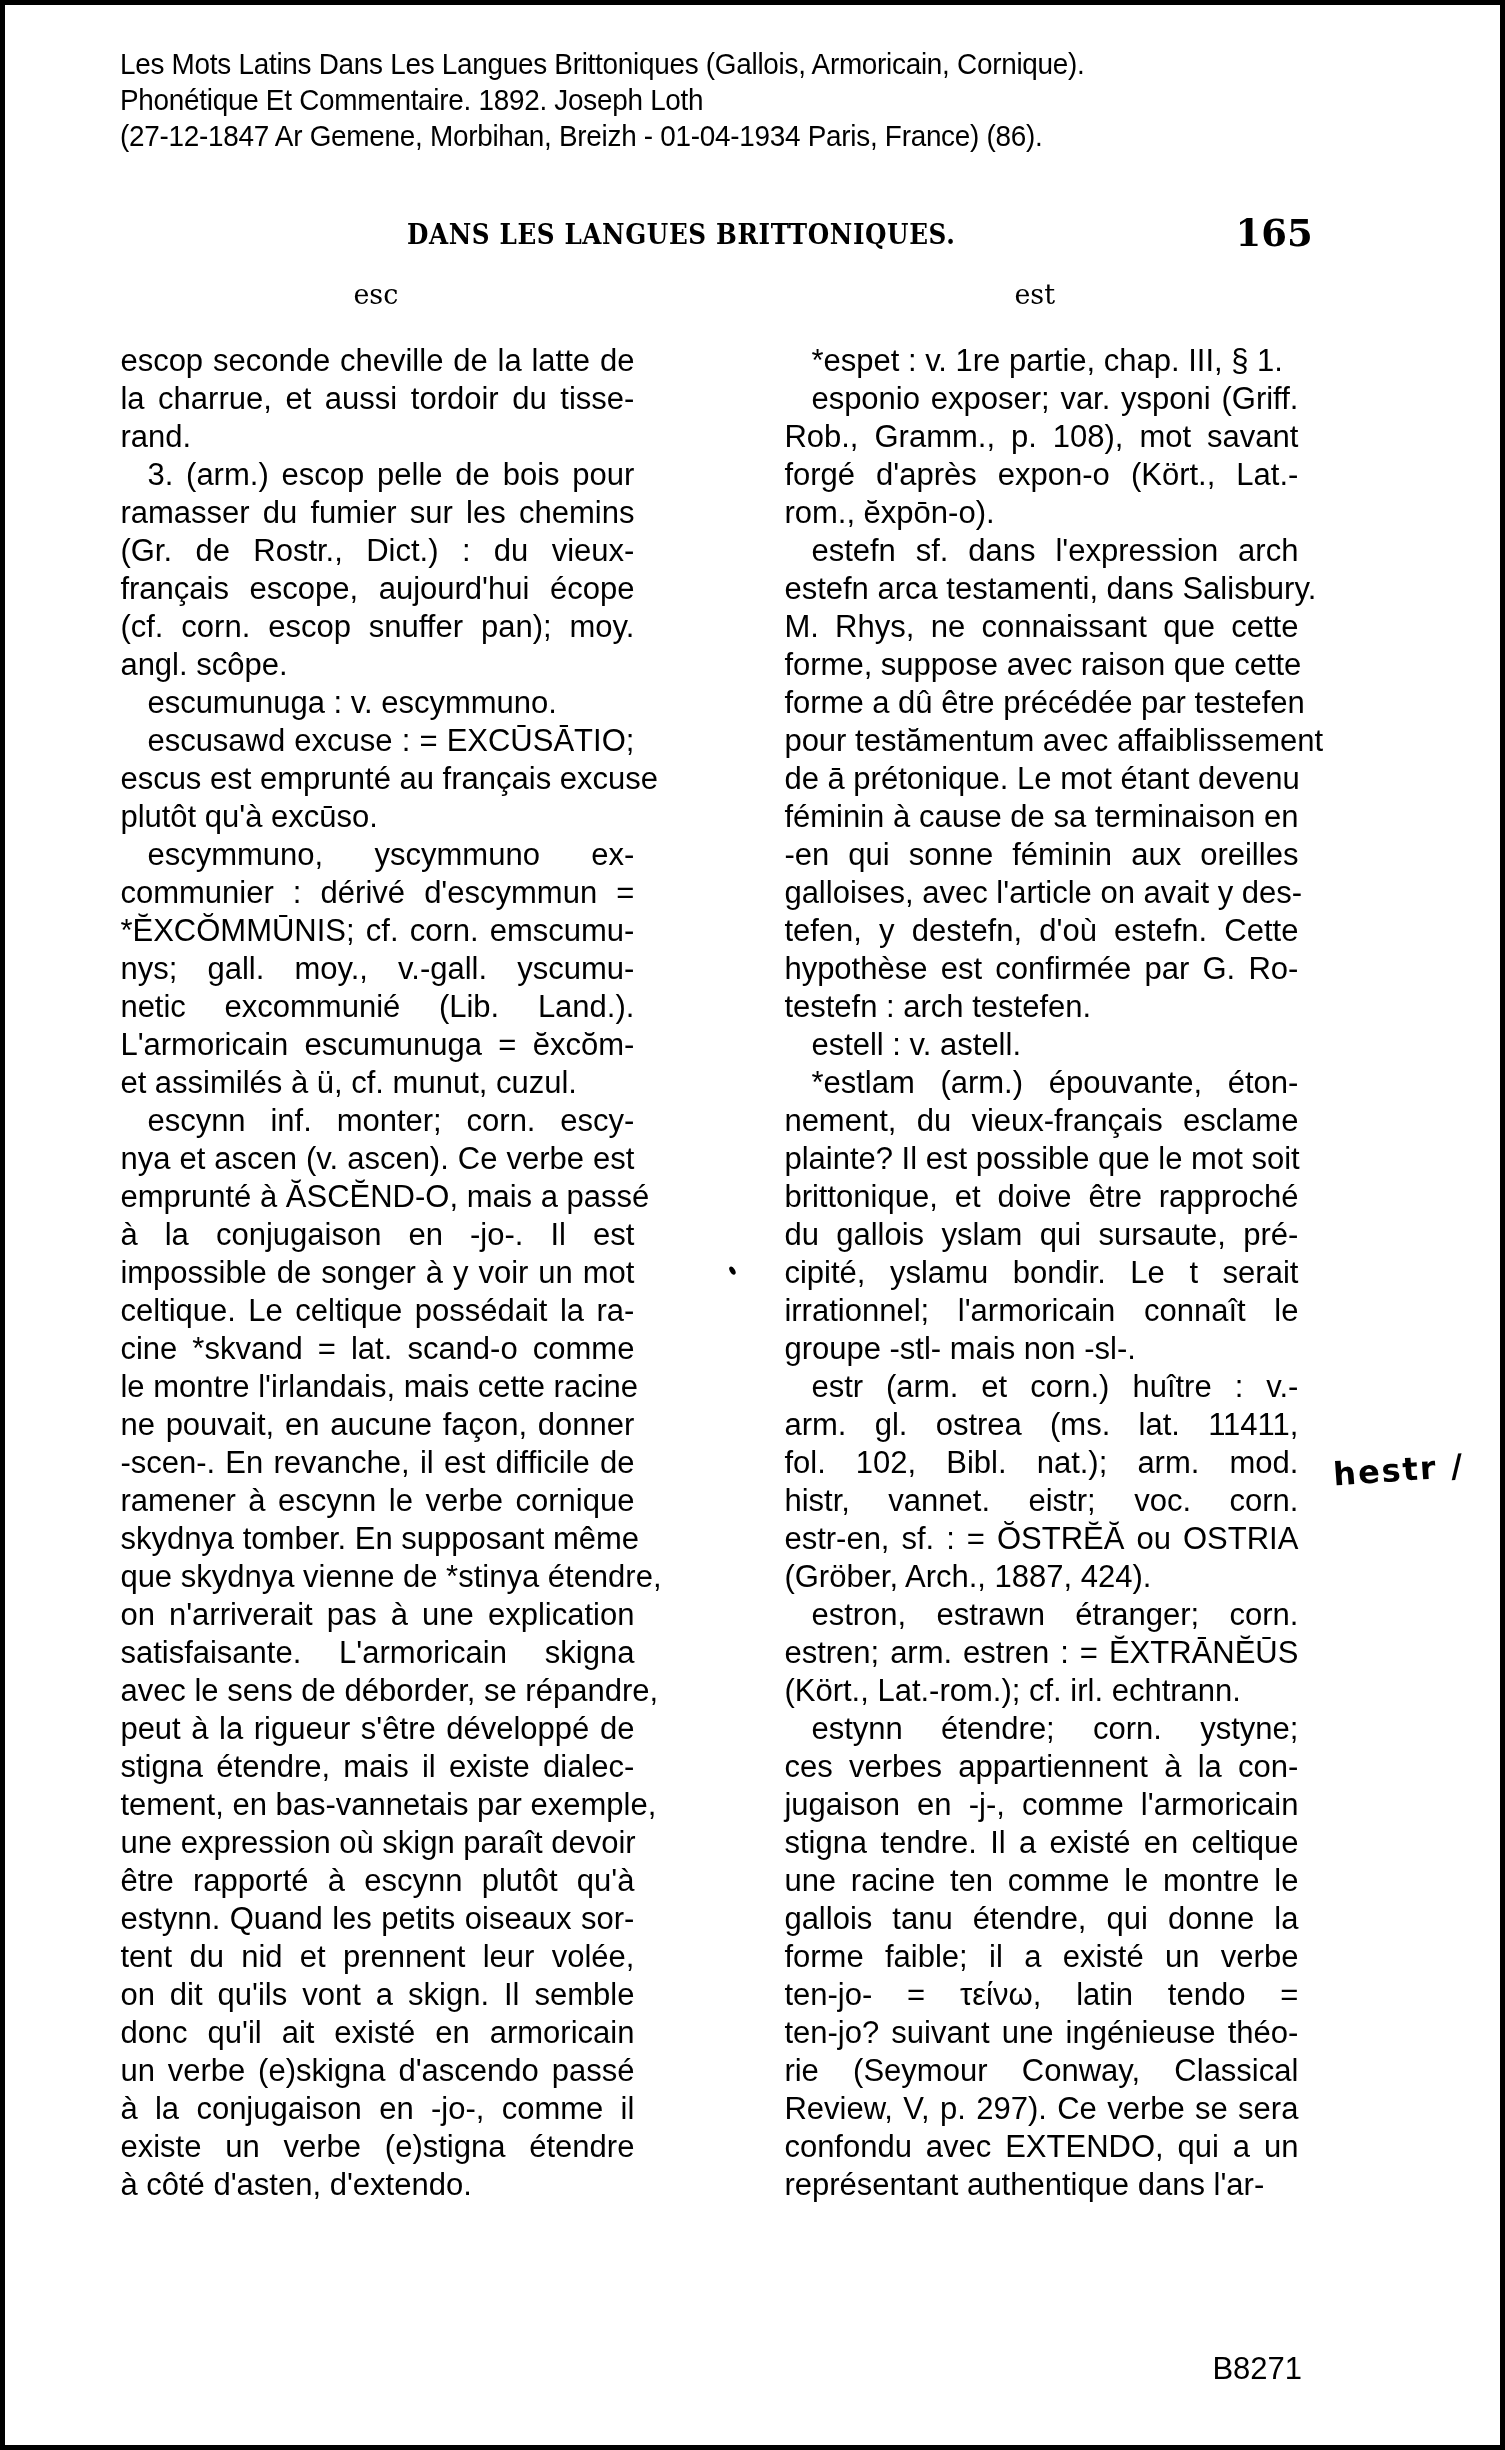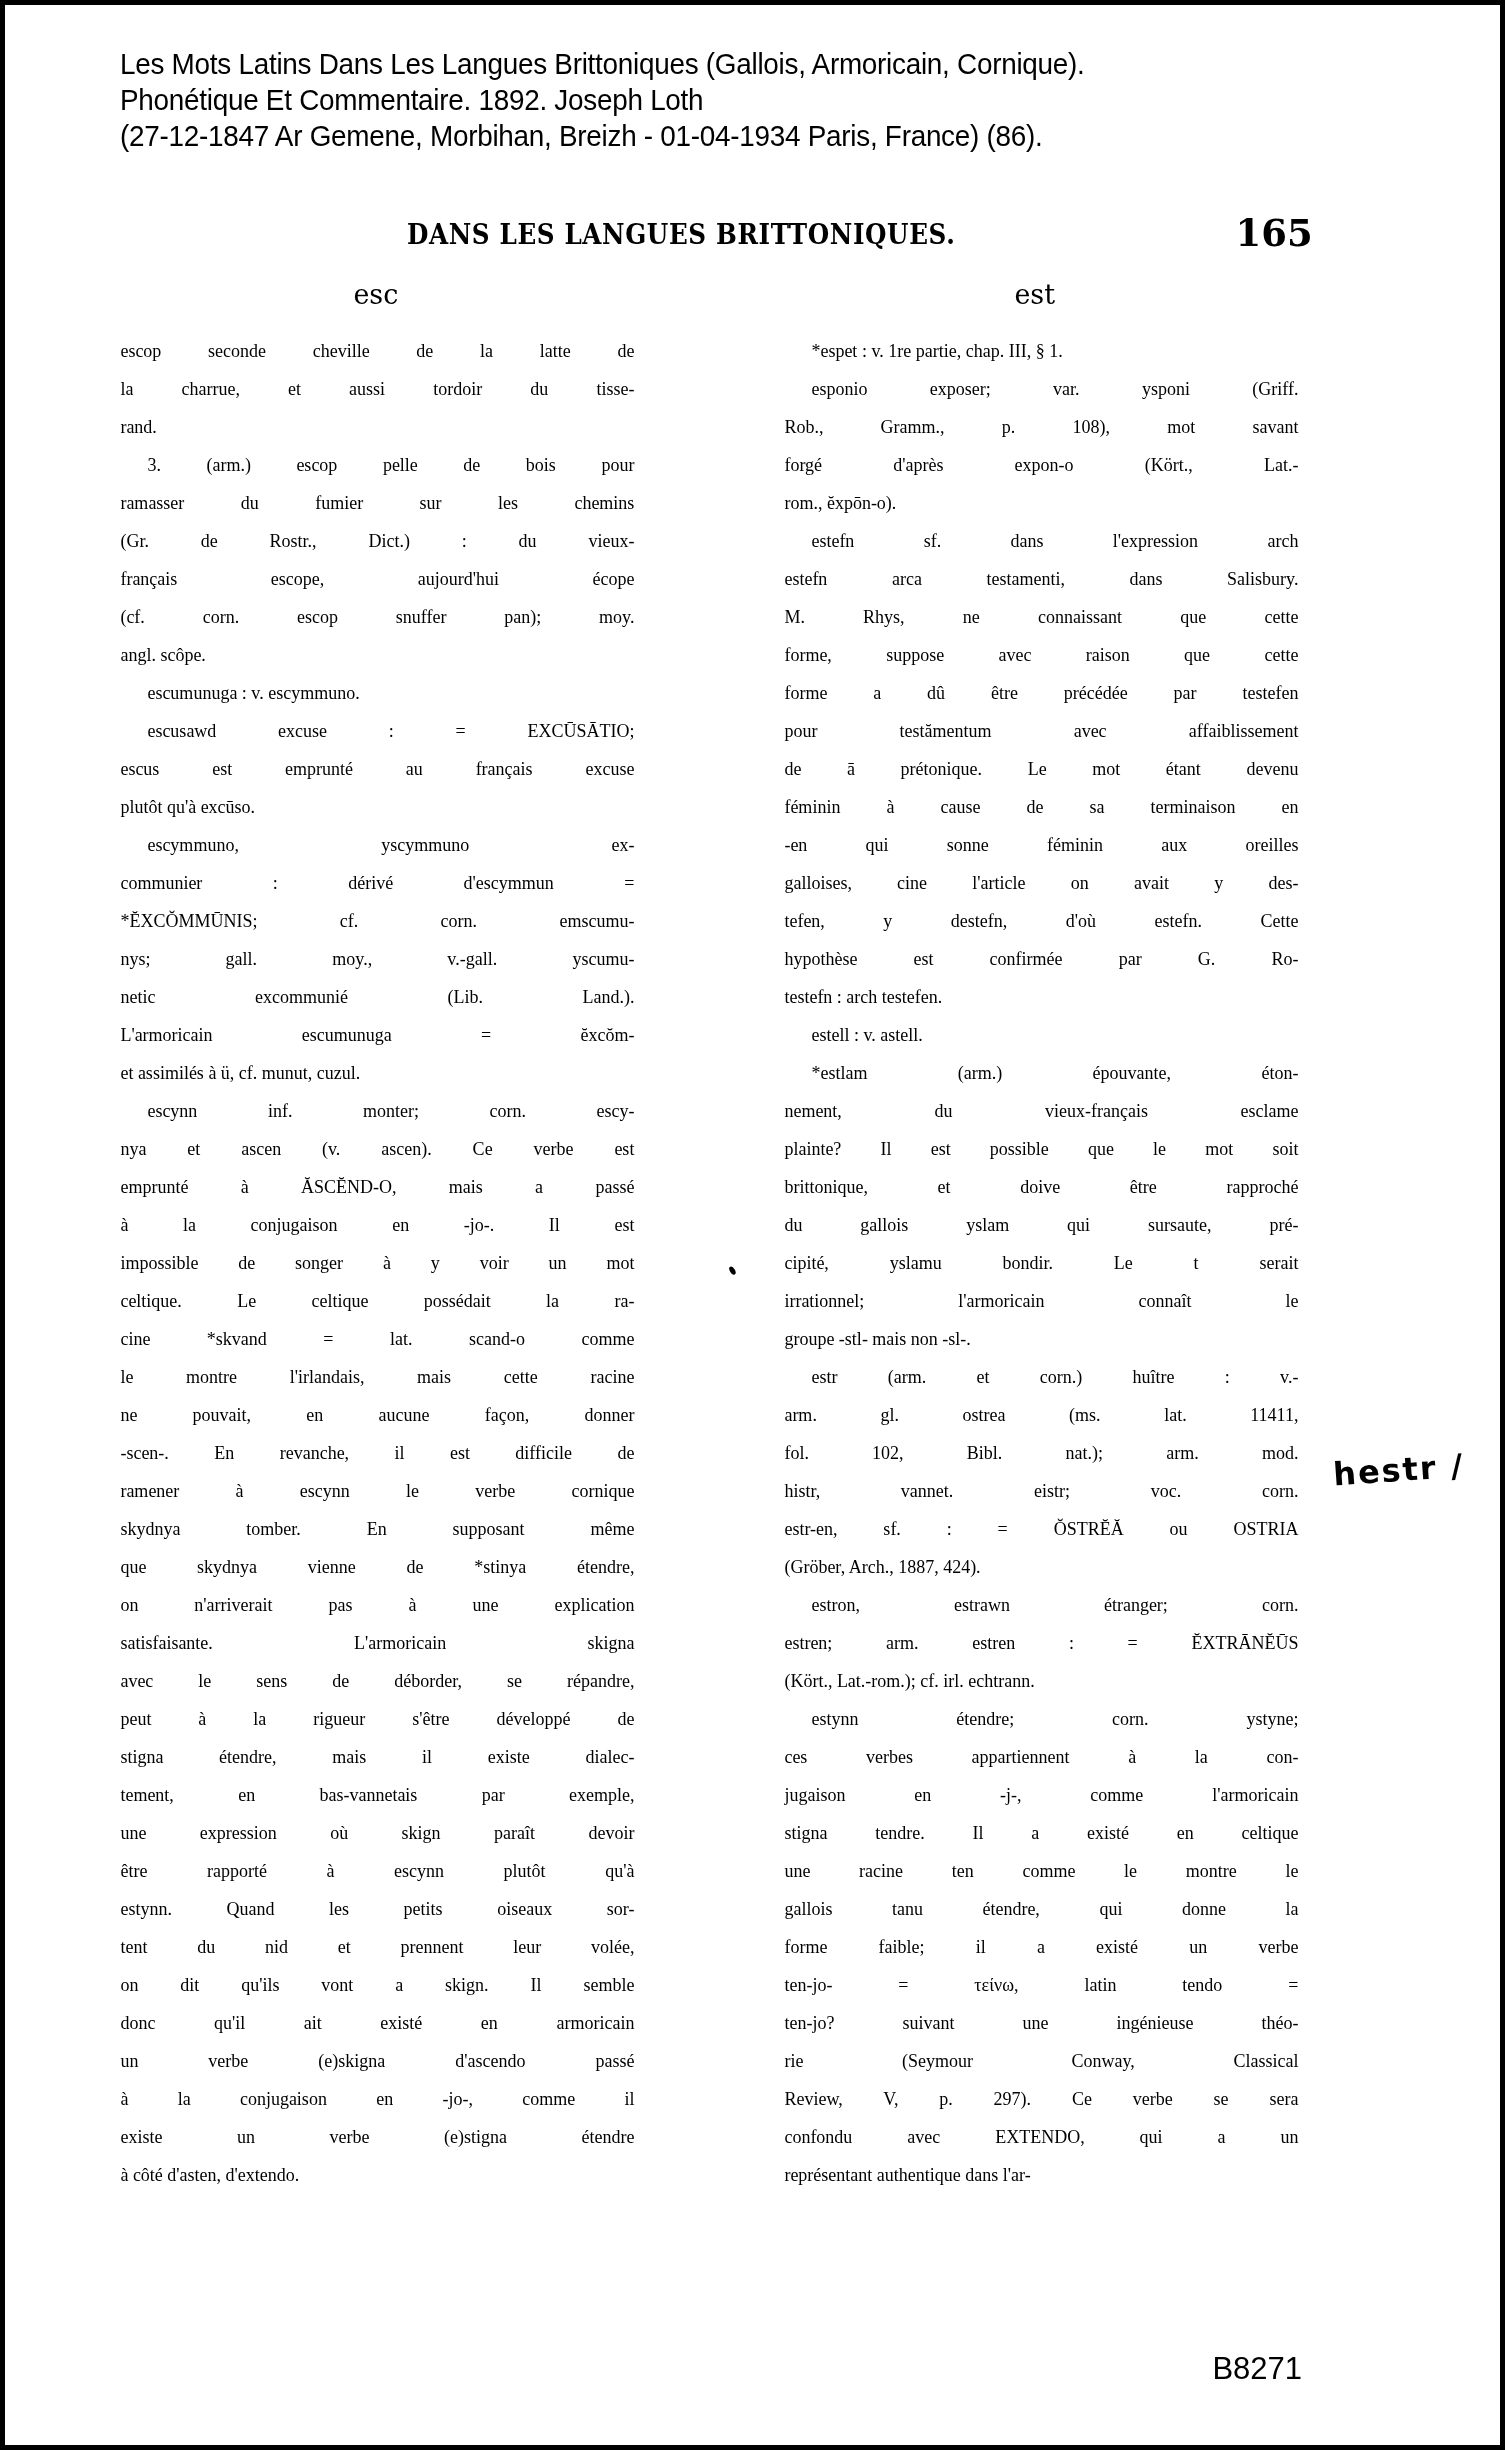--- a/index.html
+++ b/index.html
@@ -21,22 +21,22 @@
   }
   .page-number {
     position: absolute; top: 206px; left: 1230px;
     font-family: "DejaVu Serif", serif; font-weight: bold; font-size: 37px;
   }
   .col-head {
     position: absolute; top: 274px;
     font-family: "DejaVu Serif", serif; font-weight: normal; font-size: 27px;
   }
   .col {
-    position: absolute; top: 327px; width: 514px;
-    font-family: Liberation Serif, serif; font-size: 18px; line-height: 38px;
+    position: absolute; top: 337px; width: 514px;
+    font-family: Liberation Sans, sans-serif; font-size: 31px; line-height: 38px;
     text-align: justify; hyphens: manual;
   }
   .col.left { left: 115px; }
   .col.right { left: 779px; }
   .col .line { display: block; white-space: nowrap; text-align-last: justify; overflow: visible; }
   .col .line.last { text-align-last: left; }
   .handwritten {
     position: absolute; left: 1328px; top: 1446px;
     font-family: "DejaVu Sans", sans-serif; font-size: 32px; font-weight: bold;
     transform: rotate(-4deg); letter-spacing: 2px;
@@ -126,21 +126,21 @@
       <span class="line last">rom., ĕxpōn-o).</span>
       <span class="line" style="padding-left: 27px;">estefn sf. dans l'expression arch</span>
       <span class="line">estefn arca testamenti, dans Salisbury.</span>
       <span class="line">M. Rhys, ne connaissant que cette</span>
       <span class="line">forme, suppose avec raison que cette</span>
       <span class="line">forme a dû être précédée par testefen</span>
       <span class="line">pour testămentum avec affaiblissement</span>
       <span class="line">de ā prétonique. Le mot étant devenu</span>
       <span class="line">féminin à cause de sa terminaison en</span>
       <span class="line">-en qui sonne féminin aux oreilles</span>
-      <span class="line">galloises, cine l'article on avait y des-</span>
+      <span class="line">galloises, avec l'article on avait y des-</span>
       <span class="line">tefen, y destefn, d'où estefn. Cette</span>
       <span class="line">hypothèse est confirmée par G. Ro-</span>
       <span class="line last">testefn : arch testefen.</span>
       <span class="line last" style="padding-left: 27px;">estell : v. astell.</span>
       <span class="line" style="padding-left: 27px;">*estlam (arm.) épouvante, éton-</span>
       <span class="line">nement, du vieux-français esclame</span>
       <span class="line">plainte? Il est possible que le mot soit</span>
       <span class="line">brittonique, et doive être rapproché</span>
       <span class="line">du gallois yslam qui sursaute, pré-</span>
       <span class="line">cipité, yslamu bondir. Le t serait</span>

